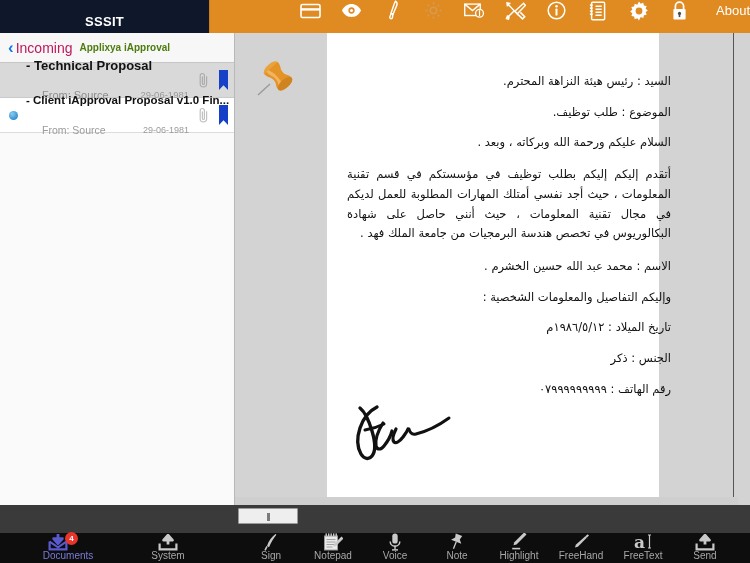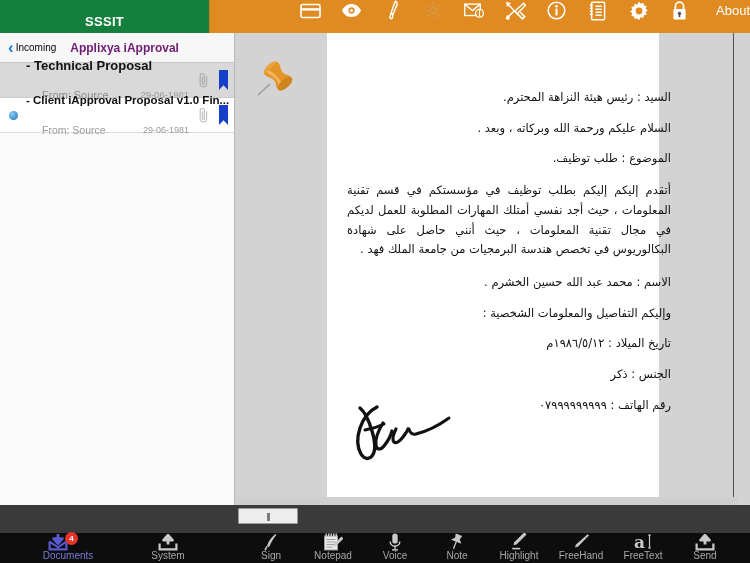--- a/index.html
+++ b/index.html
@@ -4,40 +4,40 @@
 <style>
   * { margin:0; padding:0; box-sizing:border-box; }
   html,body { width:750px; height:563px; overflow:hidden; background:#fff;
     font-family:"Liberation Sans", sans-serif; }
 
   #app { position:relative; width:750px; height:563px; }
 
   
   .topbar { position:absolute; left:0; top:0; width:750px; height:33px;
     background:#e08b22; display:flex; }
-  .topbar-left { width:235px; height:42px; background:#15803d;
+  .topbar-left { width:235px; height:42px; background:#0f172a;
     display:flex; align-items:center; justify-content:center;
     border-right:1px solid #d07e18; }
   .app-title { color:#fff; font-size:13px; font-weight:bold; letter-spacing:.3px; }
   .topbar-right { flex:1; height:21px; display:flex; align-items:center;
     justify-content:center; gap:20px; padding-left:90px; }
   .tbicon { width:21px; height:21px; display:flex; align-items:center;
     justify-content:center; cursor:pointer; }
   .tbicon svg { display:block; }
   .about-label { color:#fff; font-size:13px; margin-left:6px; cursor:pointer; }
 
   
   .sidebar { position:absolute; left:0; top:33px; width:235px; height:472px;
     background:#fafafa; border-right:1px solid #b8b8b8; }
   .nav-header { height:30px; background:#f7f7f7; border-bottom:1px solid #c6c6c6;
     display:flex; align-items:center; padding:0 8px; }
   .back-chevron { color:#1479e0; font-size:17px; font-weight:600; line-height:1;
     margin-right:2px; cursor:pointer; }
-  .back-text { color:#000000; font-size:10px; cursor:pointer; }
-  .nav-title { color:#701a75; font-size:12px; font-weight:bold; margin-left:14px; }
+  .back-text { color:#be185d; font-size:14px; cursor:pointer; }
+  .nav-title { color:#4d7c0f; font-size:10px; font-weight:bold; margin-left:7px; }
 
   .list { background:#fff; }
   .row { position:relative; height:35px; border-bottom:1px solid #dcdcdc;
     display:flex; align-items:center; padding:0 6px; cursor:pointer; }
   .row.selected { background:#d9d9d9; border-bottom:1px solid #cacaca; }
   .row-dot { width:9px; height:9px; border-radius:50%;
     background:radial-gradient(circle at 35% 32%, #8ecbf0, #2f8fd0 72%);
     margin-left:3px; margin-right:4px; flex:0 0 auto; }
   .row-dot.blank { background:none; }
   .row-body { flex:1; min-width:0; padding-left:4px; position:relative; height:45px; }
@@ -68,21 +68,21 @@
     cursor:pointer; }
   .disclose { color:#bdbdbd; font-size:14px; margin-left:10px; margin-right:2px; }
 
   
   .docarea { position:absolute; left:235px; top:33px; width:515px; height:472px;
     background:#d3d3d3; overflow:hidden; }
   .page { position:absolute; left:92px; top:0; width:332px; height:472px;
     background:#fff; }
   .pushpin { position:absolute; left:18px; top:25px; width:46px; height:42px; }
 
-  .doc-body { position:absolute; left:0; top:16px; width:376px; height:472px;
+  .doc-body { position:absolute; left:0; top:0; width:376px; height:472px;
     padding:40px 32px 10px 20px; direction:rtl; text-align:right; }
   .dline { font-family:"DejaVu Sans", sans-serif; font-size:11.5px; color:#111;
     line-height:1.45; margin-bottom:14px; }
   .dpara { font-family:"DejaVu Sans", sans-serif; font-size:11.5px; color:#111;
     line-height:1.72; margin-bottom:14px; text-align:justify;
     text-align-last:right; }
   .signature { position:absolute; left:16px; bottom:42px; width:130px; height:62px; }
 
   
   .vscroll { position:absolute; right:0; top:33px; width:17px; height:472px;
@@ -274,22 +274,22 @@
           <path d="M17 7c0 6 3 6 3 11s-3 5-3 10c0 2.4 4 4.2 9 4.2s9-1.8 9-4.2c0-5-3-5-3-10s3-5 3-11z" fill="#e49327"></path>
           <path d="M20 7c0 6 2.2 6 2.2 11s-2.2 5-2.2 10c0 1.4 1.2 2.4 2.6 3 .5-4.6 2.4-6.4 2.4-13S23.5 11 23 7z" fill="#f2b45e"></path>
           <ellipse cx="26" cy="28" rx="9" ry="4.2" fill="#cf8420"></ellipse>
         </g>
       </svg>
     </div>
 
     <div class="page">
       <div class="doc-body">
         <div class="dline">السيد : رئيس هيئة النزاهة المحترم.</div>
+        <div class="dline">الموضوع : طلب توظيف.</div>
         <div class="dline">السلام عليكم ورحمة الله وبركاته ، وبعد .</div>
-        <div class="dline">الموضوع : طلب توظيف.</div>
         <div class="dpara">أتقدم إليكم إليكم بطلب توظيف في مؤسستكم في قسم تقنية المعلومات ، حيث أجد نفسي أمتلك المهارات المطلوبة للعمل لديكم في مجال تقنية المعلومات ، حيث أنني حاصل على شهادة البكالوريوس في تخصص هندسة البرمجيات من جامعة الملك فهد .</div>
         <div class="dline">الاسم : محمد عبد الله حسين الخشرم .</div>
         <div class="dline">وإليكم التفاصيل والمعلومات الشخصية :</div>
         <div class="dline">تاريخ الميلاد : ١٩٨٦/٥/١٢م</div>
         <div class="dline">الجنس : ذكر</div>
         <div class="dline">رقم الهاتف : ٠٧٩٩٩٩٩٩٩٩٩</div>
       </div>
 
       <div class="signature">
         <svg width="130" height="62" viewBox="0 0 130 62">

